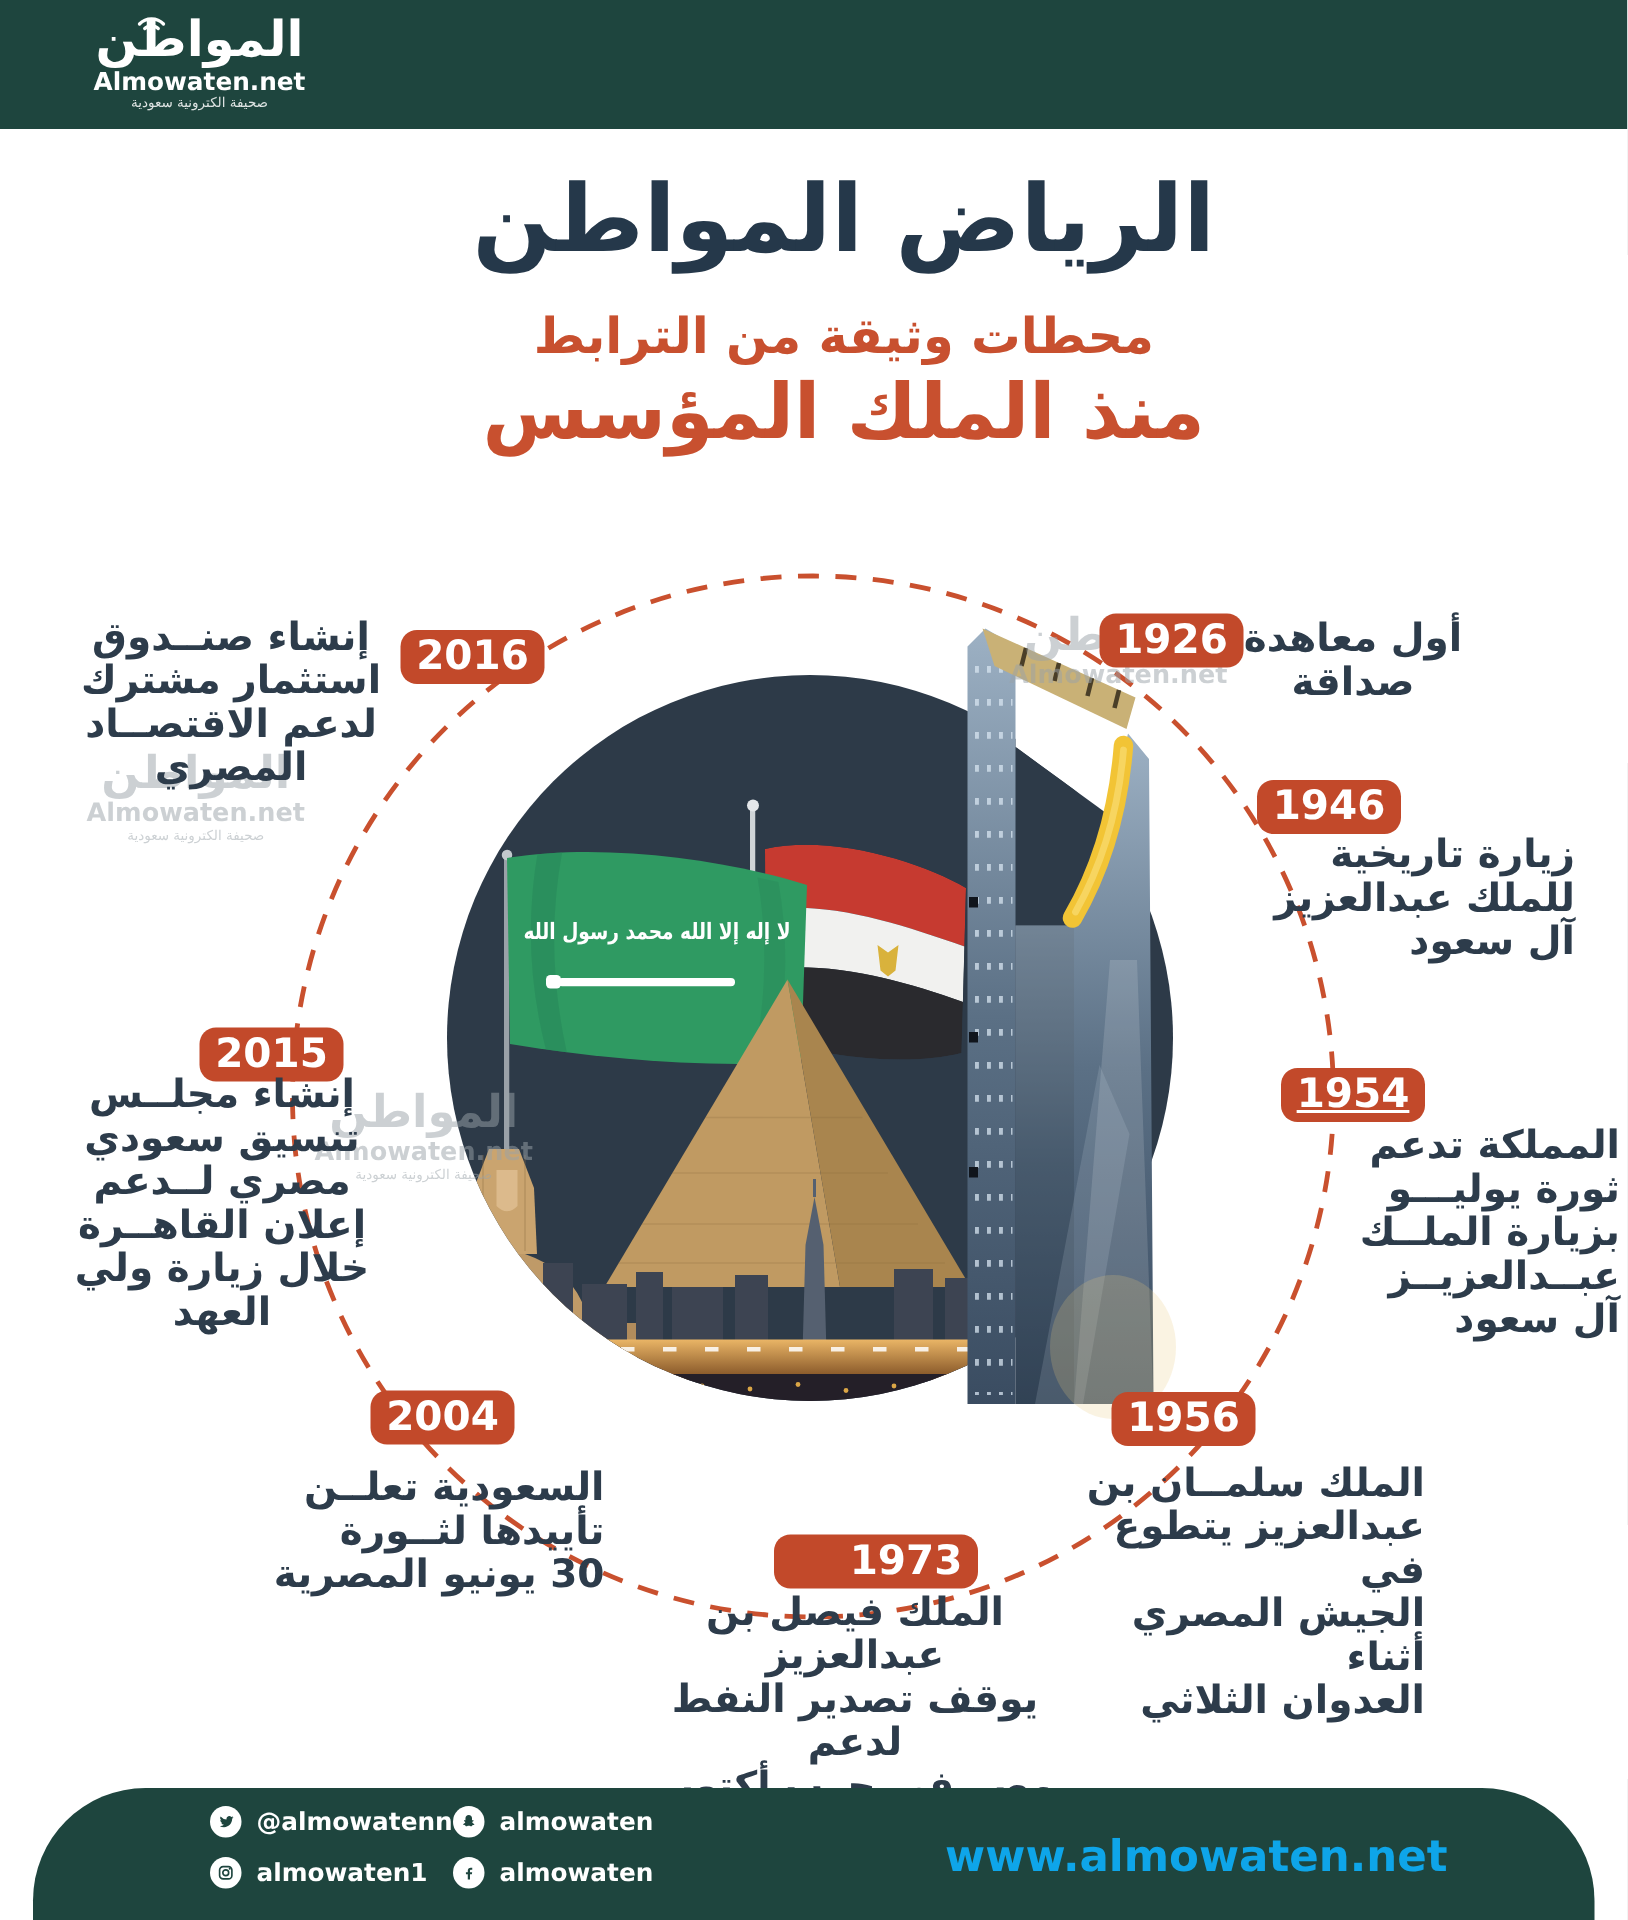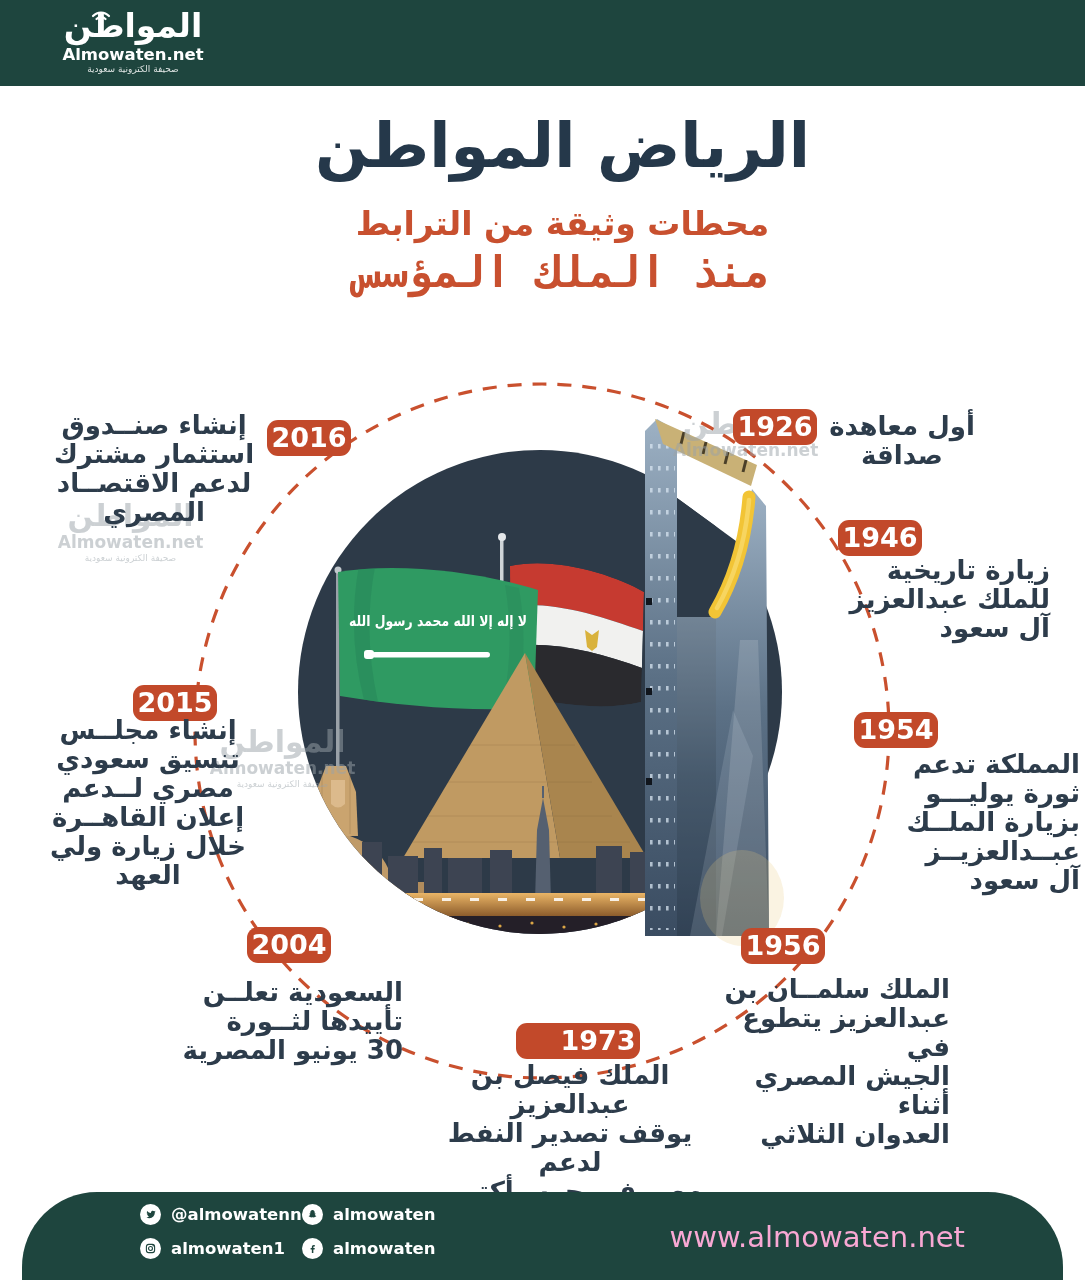--- a/index.html
+++ b/index.html
@@ -10,57 +10,57 @@
   .logo{position:absolute;left:58px;top:6px;color:#fff;text-align:center;width:150px;}
   .logo-ar{font-size:33px;font-weight:bold;line-height:40px;letter-spacing:1px;}
   .logo-wifi{position:absolute;left:30px;top:-2px;}
   .logo-net{font-size:16.5px;font-weight:bold;line-height:17px;}
   .logo-tag{font-size:9px;opacity:.85;line-height:12px;}
 
   
   .titles{position:absolute;left:40px;right:0;top:104px;text-align:center;}
   .title-main{margin:0;font-size:62px;font-weight:bold;color:#25384a;line-height:84px;}
   .title-sub1{margin:14px 0 0 0;font-size:33px;font-weight:bold;color:#c8502f;line-height:44px;}
-  .title-sub2{margin:2px 0 0 0;font-size:43px;font-weight:bold;color:#c8502f;line-height:56px;font-family:Liberation Mono, monospace;}
+  .title-sub2{margin:2px 0 0 0;font-size:51px;font-weight:bold;color:#c8502f;line-height:56px;}
 
   
   .art{position:absolute;left:0;top:0;z-index:1;}
 
   
   .wm{position:absolute;z-index:2;text-align:center;color:#9aa3a9;opacity:.5;pointer-events:none;}
   .wm .wm-ar{font-size:30px;font-weight:bold;line-height:32px;}
   .wm .wm-net{font-size:17px;font-weight:bold;line-height:20px;}
   .wm .wm-tag{font-size:9px;line-height:12px;}
   .wm1{left:48px;top:500px;width:165px;}
   .wm2{left:190px;top:726px;width:185px;}
   .wm3{left:648px;top:408px;width:195px;}
 
   
-  .badge{position:absolute;z-index:3;width:84px;height:36px;background:#c2492a;border-radius:11px;
+  .badge{position:absolute;z-index:3;width:96px;height:36px;background:#c2492a;border-radius:11px;
          color:#fff;font-size:27px;font-weight:bold;text-align:center;line-height:36px;}
   .ev-text{position:absolute;z-index:3;color:#2d3c4b;font-size:26px;font-weight:bold;line-height:29px;
            white-space:pre-line;direction:rtl;}
   .b-1926{left:733px;top:409px;} .t-1926{left:812px;top:412px;width:180px;text-align:center;}
   .b-1946{left:838px;top:520px;} .t-1946{left:830px;top:556px;width:220px;text-align:right;}
-  .b-1954{left:854px;top:712px;} .t-1954{left:855px;top:750px;width:225px;text-align:right;}
+  .b-1954{left:854px;top:712px;text-decoration:underline;} .t-1954{left:855px;top:750px;width:225px;text-align:right;}
   .b-1956{left:741px;top:928px;} .t-1956{left:715px;top:975px;width:235px;text-align:right;}
   .b-1973{left:516px;top:1023px;padding-left:40px;}.t-1973{left:425px;top:1061px;width:290px;text-align:center;}
   .b-2013{left:247px;top:927px;} .t-2013{left:158px;top:978px;width:245px;text-align:right;}
   .b-2015{left:133px;top:685px;} .t-2015{left:38px;top:716px;width:220px;text-align:center;}
   .b-2016{left:267px;top:420px;} .t-2016{left:34px;top:411px;width:240px;text-align:center;}
 
   
   .footer{position:absolute;z-index:4;left:22px;right:22px;top:1192px;height:88px;
           background:#1e453e;border-radius:75px 75px 0 0;}
   .social{position:absolute;left:118px;top:12px;display:grid;
           grid-template-columns:22px 122px 22px auto;grid-column-gap:9px;grid-row-gap:13px;align-items:center;}
   .s-icon{width:21px;height:21px;border-radius:50%;background:#fff;color:#1e453e;display:flex;
           align-items:center;justify-content:center;}
   .s-handle{color:#fff;font-size:16.5px;font-weight:bold;}
-  .website{position:absolute;right:98px;top:28px;color:#f9a8d4;font-size:29px;font-weight:normal;}
+  .website{position:absolute;right:98px;top:28px;color:#0ea5e9;font-size:29px;font-weight:bold;}
 </style>
 </head>
 <body>
 
 <div class="canvas">
 
   <header class="topbar">
     <div class="logo">
       <span class="logo-wifi">
         <svg width="26" height="18" viewBox="0 0 26 18">

